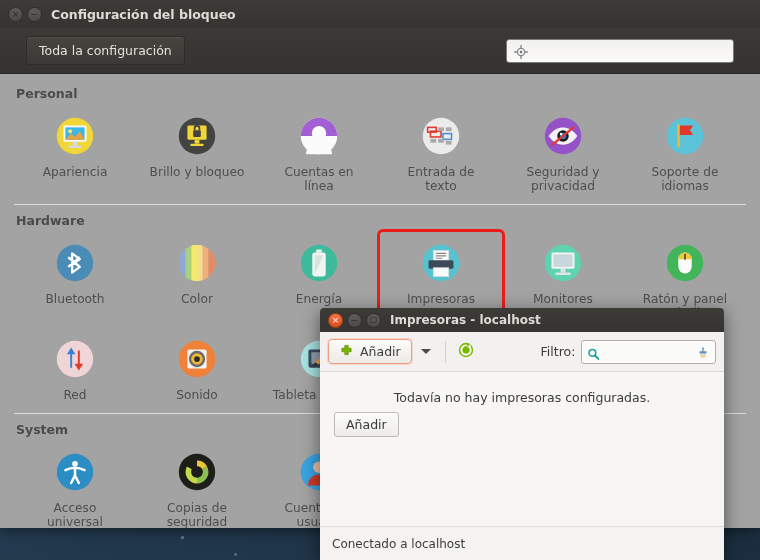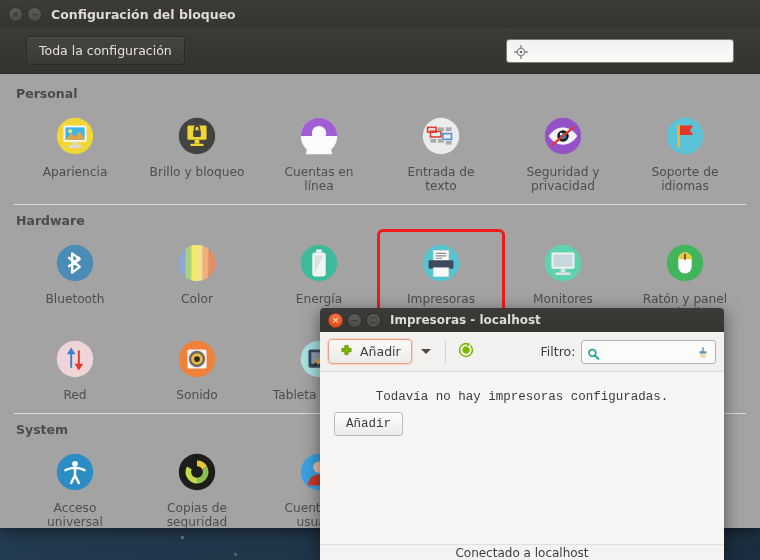--- a/index.html
+++ b/index.html
@@ -191,43 +191,42 @@
     font-family: inherit; color:#333;
   }
   .filter-mag { position:absolute; left:6px; top:50%; transform: translateY(-50%); width:13px;height:13px; }
   .filter-clear { position:absolute; right:6px; top:50%; transform: translateY(-50%); width:14px;height:14px; }
 
   .dlg-body {
     flex: 1;
     background: #f7f6f4;
     position: relative;
     padding-top: 18px;
-    font-family: Liberation Mono, monospace;
   }
   .empty-msg {
     text-align: center;
     font-size: 12.5px;
     color: #3c3c3c;
   }
   .empty-add-btn {
     position: absolute;
     left: 14px; top: 40px;
     padding: 4px 11px;
     font-size: 12.5px; color: #3a3a3a;
     background: linear-gradient(to bottom,#fcfcfb,#eeecea);
     border: 1px solid #bdbab5;
     border-radius: 3px;
   }
   .dlg-status {
-    flex: none; height: 16px;
+    flex: none; height: 34px;
     background: #f4f3f1;
     border-top: 1px solid #e2e0dc;
     display: flex; align-items: center;
     padding: 0 12px;
-    font-size: 12px; color: #3d3d3d; justify-content: center;
+    font-size: 12px; color: #3d3d3d;
   }
 </style>
 </head>
 <body>
 
 <div id="desktop"></div>
 
 <div id="settings-window">
 
   <div class="titlebar">

